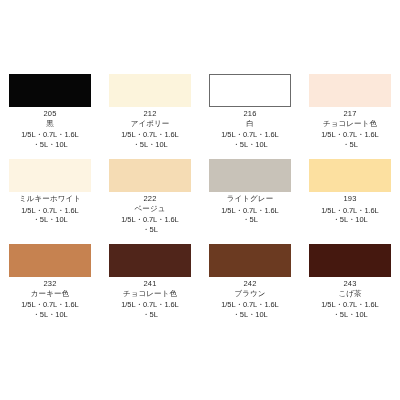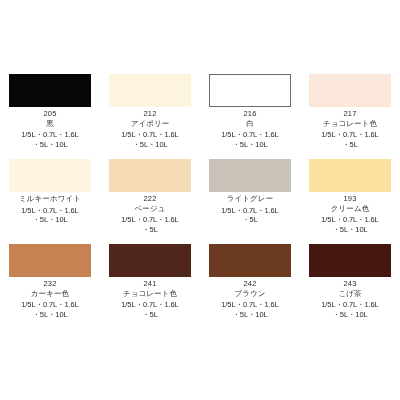--- a/index.html
+++ b/index.html
@@ -145,21 +145,20 @@
           <div class="swatch-sizes">
             <span>1/5L・0.7L・1.6L</span>
             <span>・5L</span>
           </div>
         </div>
       </div>
       <div class="swatch-cell">
         <div class="swatch-chip" style="background-color: rgb(252, 224, 160);"></div>
         <div class="swatch-meta">
           <div class="swatch-code">193</div>
-          <div class="swatch-name">クリーム色</div>
           <div class="swatch-sizes">
             <span>1/5L・0.7L・1.6L</span>
             <span>・5L・10L</span>
           </div>
         </div>
       </div>
       <div class="swatch-cell">
         <div class="swatch-chip" style="background-color: rgb(198, 130, 80);"></div>
         <div class="swatch-meta">
           <div class="swatch-code">232</div>

